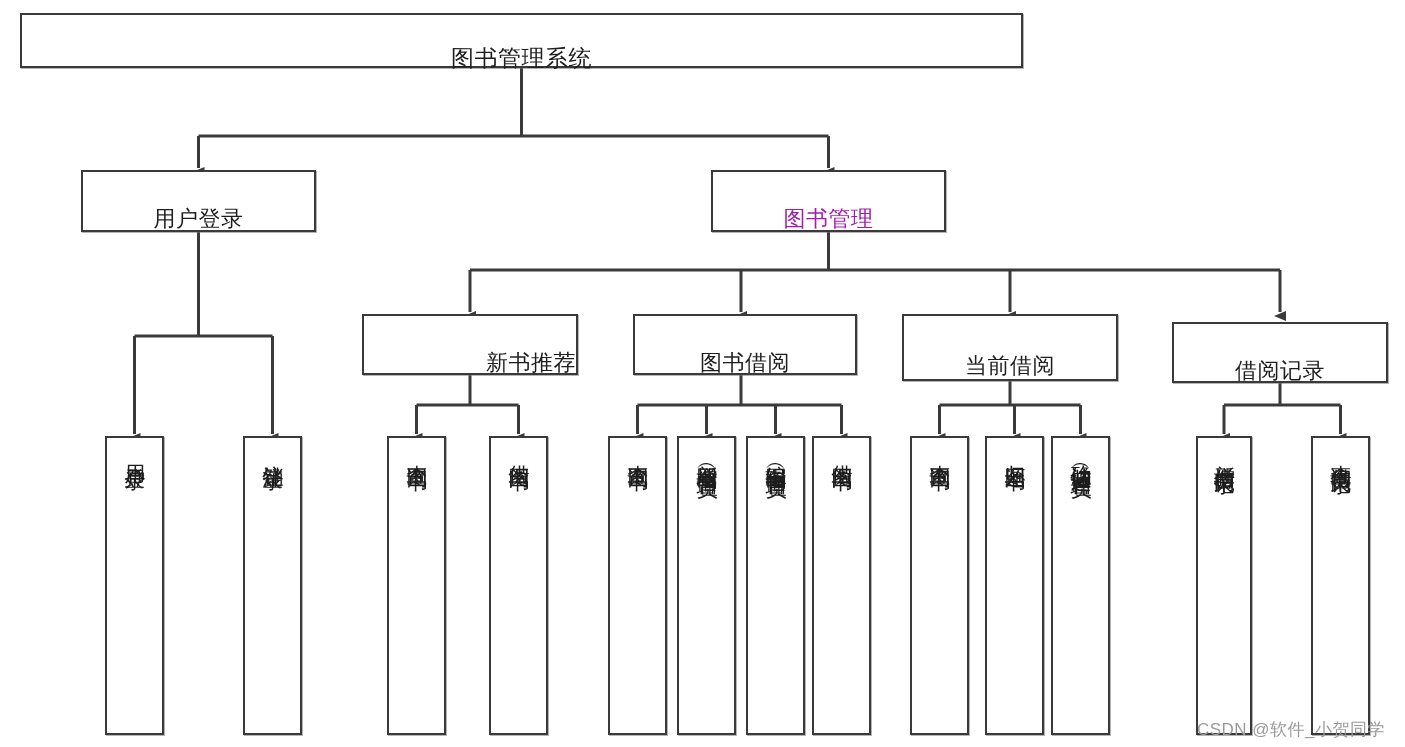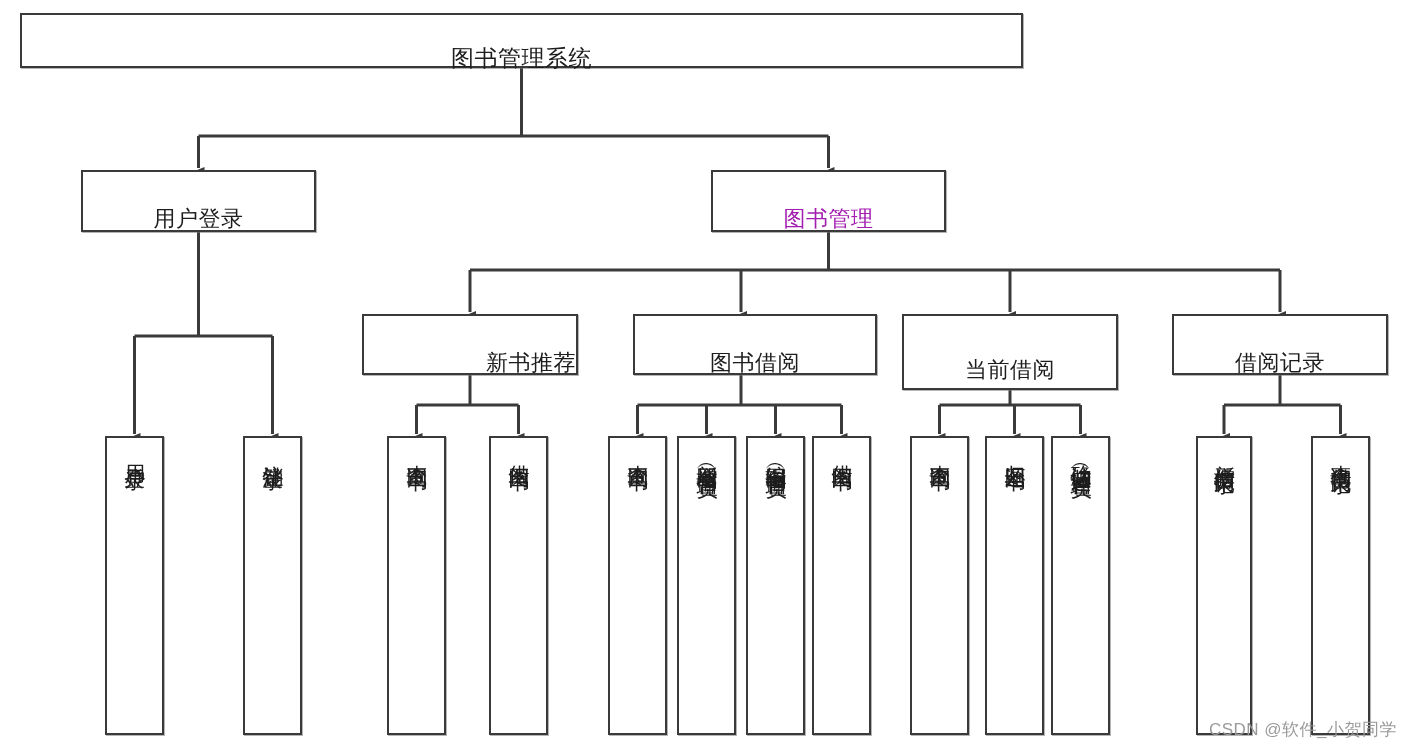--- a/index.html
+++ b/index.html
@@ -53,21 +53,21 @@
     font-size: 21px;
     writing-mode: vertical-rl;
     text-orientation: upright;
     letter-spacing: 2px;
   }
   .node.root .label {
     font-size: 23px;
   }
   #watermark {
     position: absolute;
-    right: 8px;
+    right: 20px;
     bottom: 6px;
     font-size: 17px;
     color: #9a9a9a;
     letter-spacing: 0.5px;
     white-space: nowrap;
   }
 </style>
 </head>
 <body>
 
@@ -120,27 +120,27 @@
       </div>
       <div class="node horiz" style="left: 81px; top: 170px; width: 235px; height: 62px; border-color: rgb(58, 58, 58); background: rgb(255, 255, 255);">
         <span class="label" style="color: rgb(29, 29, 29);">用户登录</span>
       </div>
       <div class="node horiz" style="left: 711px; top: 170px; width: 235px; height: 62px; border-color: rgb(58, 58, 58); background: rgb(255, 255, 255);">
         <span class="label" style="color: #a21caf;">图书管理</span>
       </div>
       <div class="node horiz" style="left: 362px; top: 314px; width: 216px; height: 61px; border-color: rgb(58, 58, 58); background: rgb(255, 255, 255); justify-content: flex-end;">
         <span class="label" style="color: rgb(29, 29, 29);">新书推荐</span>
       </div>
-      <div class="node horiz" style="left: 633px; top: 314px; width: 244px; height: 61px; border-color: rgb(58, 58, 58); background: rgb(255, 255, 255);">
+      <div class="node horiz" style="left: 633px; top: 314px; width: 224px; height: 61px; border-color: rgb(58, 58, 58); background: rgb(255, 255, 255);">
         <span class="label" style="color: rgb(29, 29, 29);">图书借阅</span>
       </div>
-      <div class="node horiz" style="left: 902px; top: 314px; width: 216px; height: 76px; border-color: rgb(58, 58, 58); background: rgb(255, 255, 255);">
+      <div class="node horiz" style="left: 902px; top: 314px; width: 216px; height: 67px; border-color: rgb(58, 58, 58); background: rgb(255, 255, 255);">
         <span class="label" style="color: rgb(29, 29, 29);">当前借阅</span>
       </div>
-      <div class="node horiz" style="left: 1172px; top: 314px; width: 216px; height: 61px; border-color: rgb(58, 58, 58); background: rgb(255, 255, 255);">
+      <div class="node horiz" style="left: 1172px; top: 322px; width: 216px; height: 61px; border-color: rgb(58, 58, 58); background: rgb(255, 255, 255);">
         <span class="label" style="color: rgb(29, 29, 29);">借阅记录</span>
       </div>
       <div class="node vert" style="left: 105px; top: 436px; width: 59px; height: 299px; border-color: rgb(58, 58, 58); background: rgb(255, 255, 255);">
         <span class="label" style="color: rgb(29, 29, 29);">用户登录</span>
       </div>
       <div class="node vert" style="left: 243px; top: 436px; width: 59px; height: 299px; border-color: rgb(58, 58, 58); background: rgb(255, 255, 255);">
         <span class="label" style="color: rgb(29, 29, 29);">注销登录</span>
       </div>
       <div class="node vert" style="left: 387px; top: 436px; width: 59px; height: 299px; border-color: rgb(58, 58, 58); background: rgb(255, 255, 255);">
         <span class="label" style="color: rgb(29, 29, 29);">查询图书</span>

